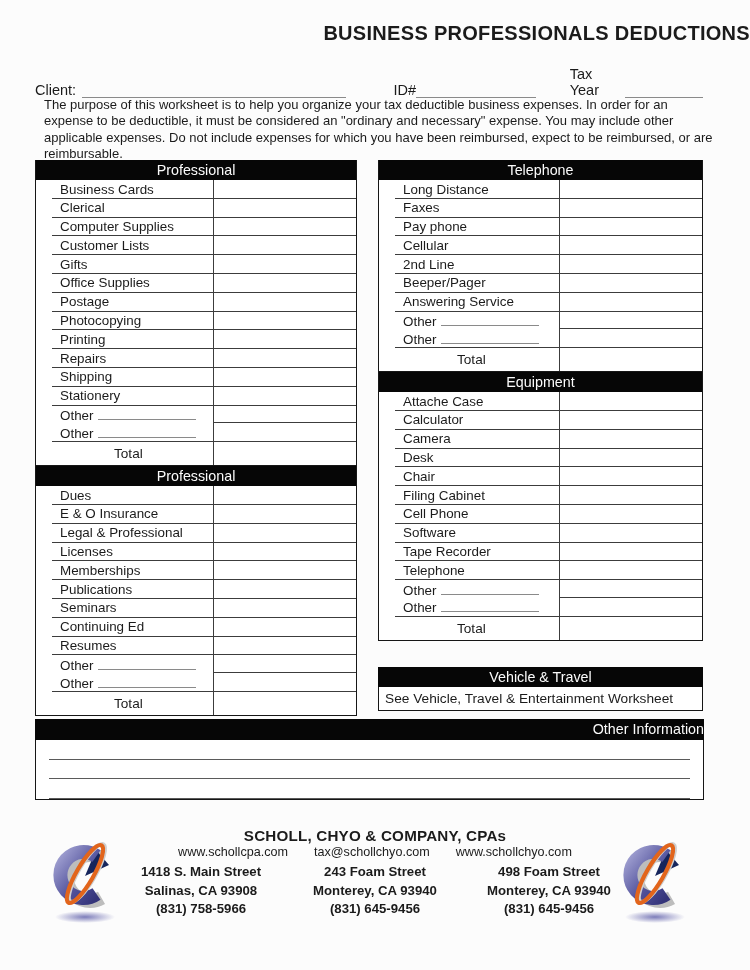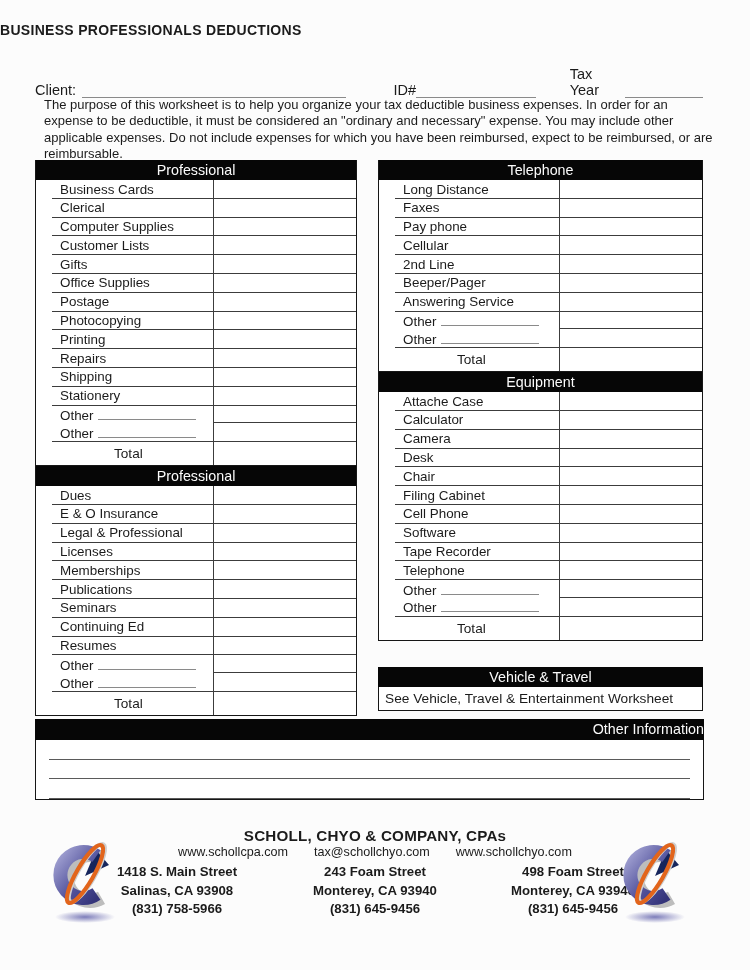--- a/index.html
+++ b/index.html
@@ -2,22 +2,22 @@
 <html><head>
 <meta charset="utf-8">
 <style>
   html,body { margin:0; padding:0; background:#e8e8e8; }
   .page {
     position:relative; width:750px; height:970px; margin:0 auto;
     background:#fcfcfc; font-family:"Liberation Sans", sans-serif; color:#1b1b1b;
     overflow:hidden; box-shadow:0 0 2px #bbb;
   }
   .doc-title {
-    position:absolute; top:22px; left:0; width:750px; text-align:left;
-    font-size:14px; font-weight:bold; letter-spacing:0.3px;
+    position:absolute; top:22px; left:0; width:750px; text-align:right;
+    font-size:20px; font-weight:bold; letter-spacing:0.3px;
   }
   .client-row {
     position:absolute; top:66px; left:35px; width:668px;
     display:flex; align-items:flex-end; font-size:14.5px;
   }
   .fill-line { display:inline-block; border-bottom:1.3px solid #8a8a8a; height:15px; }
   .w-client { width:264px; margin-left:6px; }
   .w-id     { width:120px; }
   .w-tax    { width:78px; }
   .gap1 { width:48px; } .gap2 { width:34px; }
@@ -51,21 +51,21 @@
   }
 
   .oi { position:absolute; top:719px; left:35px; width:669px; }
   .oi-bar { background:#060606; color:#fbfbfb; text-align:right; font-size:14.3px; height:21px; line-height:21px; }
   .oi-box { border:1.6px solid #161616; border-top:none; background:#fff; height:59px; padding:0 13px; }
   .oi-line { height:18.5px; border-bottom:1px solid #5a5a5a; }
 
   .footer { position:absolute; top:827px; left:0; width:750px; text-align:center; }
   .company { font-size:15.2px; font-weight:bold; letter-spacing:0.2px; }
   .contacts { display:flex; justify-content:center; gap:26px; font-size:12.6px; margin-top:1px; }
-  .offices { display:flex; justify-content:center; gap:40px; margin-top:4px; }
+  .offices { display:flex; justify-content:center; gap:16px; margin-top:4px; }
   .office { font-size:13.2px; font-weight:bold; line-height:18.5px; min-width:158px; }
   .logo { position:absolute; top:838px; width:80px; height:90px; }
   .logo-left  { left:45px; }
   .logo-right { left:615px; }
 </style>
 </head>
 <body>
 
 <div class="page">
 

